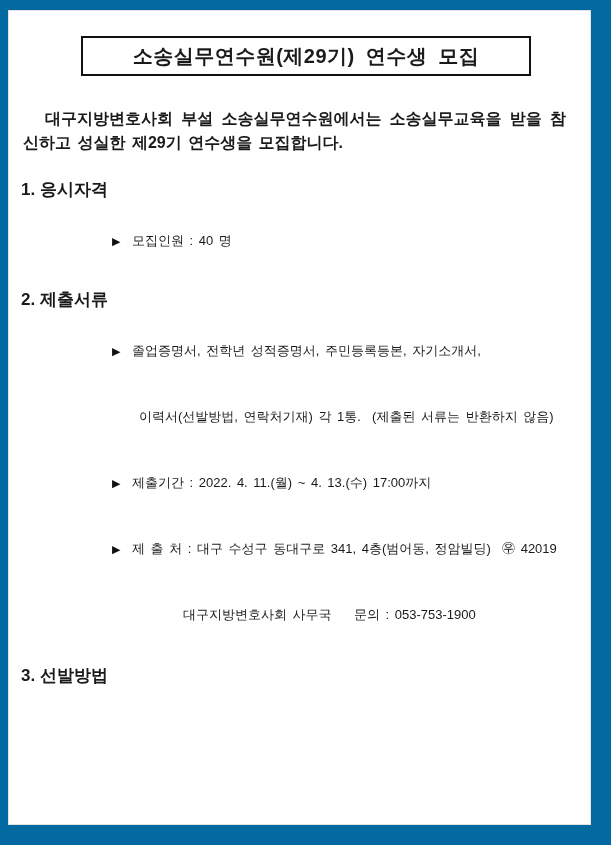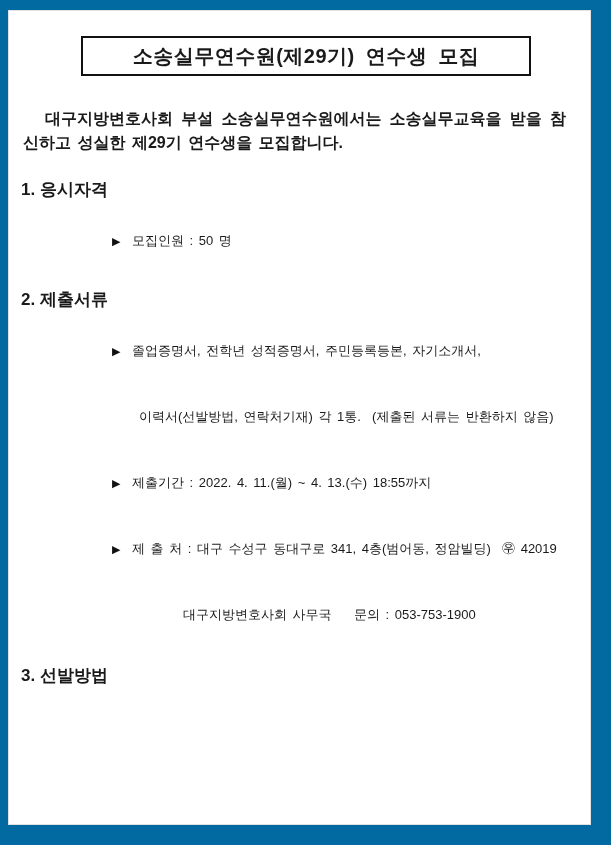--- a/index.html
+++ b/index.html
@@ -75,34 +75,34 @@
 
     <div class="title-box">
       <span class="t">소송실무연수원(제29기) 연수생 모집</span>
     </div>
 
     <p class="intro">대구지방변호사회 부설 소송실무연수원에서는 소송실무교육을 받을 참신하고 성실한 제29기 연수생을 모집합니다.</p>
 
     <div class="sec s1">
       <h2>1. 응시자격</h2>
       <div class="item b">
-        <span class="blt">▶</span><span class="txt">모집인원 : 50 명</span>
+        <span class="blt">▶</span><span class="txt">모집인원 : 40 명</span>
       </div>
     </div>
 
     <div class="sec s2">
       <h2>2. 제출서류</h2>
       <div class="item b">
         <span class="blt">▶</span><span class="txt">졸업증명서, 전학년 성적증명서, 주민등록등본, 자기소개서,</span>
       </div>
       <div class="item c i85">
         <span class="txt">이력서(선발방법, 연락처기재) 각 1통.  (제출된 서류는 반환하지 않음)</span>
       </div>
       <div class="item b">
-        <span class="blt">▶</span><span class="txt">제출기간 : 2022. 4. 11.(월) ~ 4. 13.(수) 18:55까지</span>
+        <span class="blt">▶</span><span class="txt">제출기간 : 2022. 4. 11.(월) ~ 4. 13.(수) 17:00까지</span>
       </div>
       <div class="item b">
         <span class="blt">▶</span><span class="txt">제 출 처 : 대구 수성구 동대구로 341, 4층(범어동, 정암빌딩)  ㉾ 42019</span>
       </div>
       <div class="item c i129">
         <span class="txt">대구지방변호사회 사무국    문의 : 053-753-1900</span>
       </div>
     </div>
 
     <div class="sec s3">

